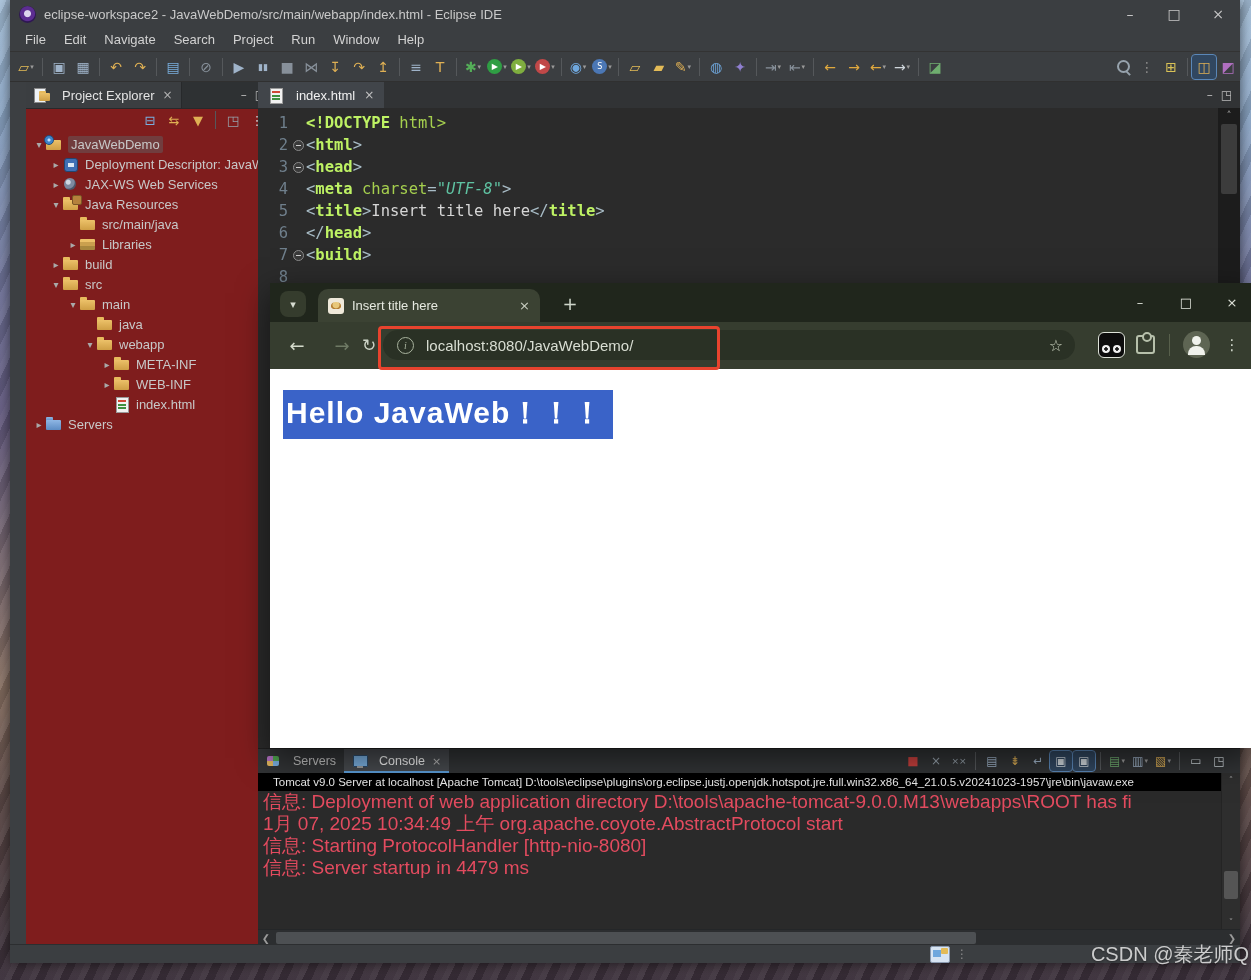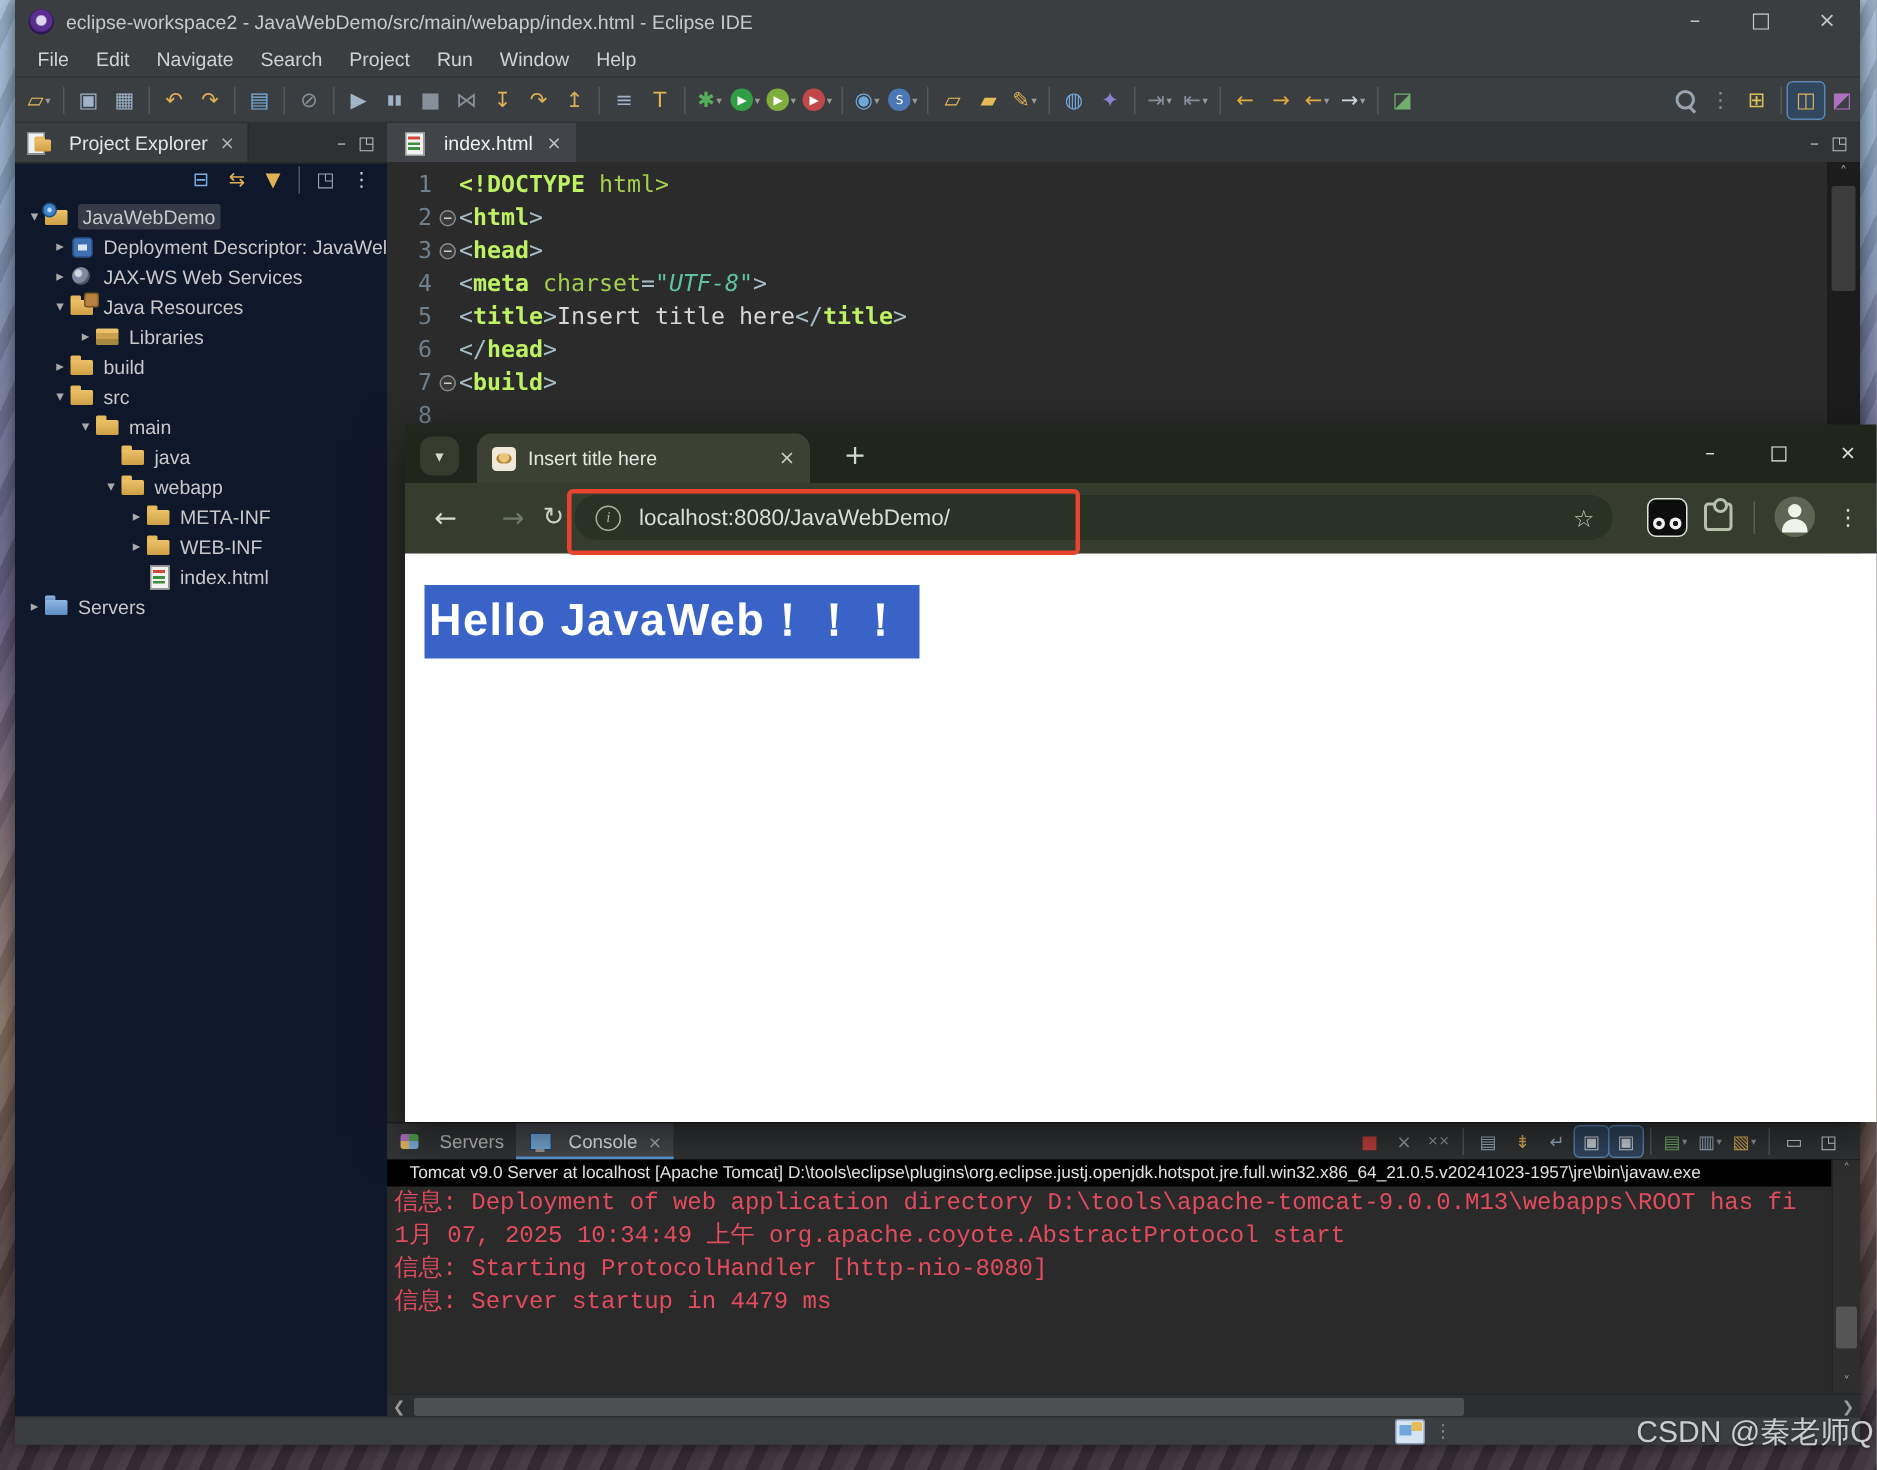--- a/index.html
+++ b/index.html
@@ -31,21 +31,21 @@
   .ticon.act{background:#314760;outline:1px solid #5a87b8;}
   .ticon .circ{width:15px;height:15px;border-radius:50%;display:flex;align-items:center;justify-content:center;
     font-size:8px;}
   .ticon .dd{font-size:7px;color:#9a9a9a;margin-left:1px;}
   .tsep{width:1px;height:18px;background:#55585b;margin:0 4px;flex:none;}
   .tspacer{flex:1}
   .mag{width:9px;height:9px;border:2px solid #97a3ad;border-radius:50%;position:relative;display:inline-block;}
   .mag::after{content:"";position:absolute;width:2px;height:6px;background:#97a3ad;left:8px;top:8px;transform:rotate(-45deg);}
 
   
-  .explorer{position:absolute;left:0;top:82px;width:248px;bottom:18px;background:#0f172a;border-right:5px solid #a16207;}
+  .explorer{position:absolute;left:16px;top:82px;width:248px;bottom:18px;background:#7f1d1d;border-right:5px solid #a16207;}
   .vtabrow{position:absolute;left:0;top:0;width:100%;height:26px;background:#2e3133;border-bottom:1px solid #27292b;display:flex;align-items:center;}
   .vtab{display:flex;align-items:center;height:26px;padding:0 8px;background:#3b3e41;color:#e3e3e3;font-size:13px;gap:6px;border-right:1px solid #27292b;}
   .vtab .x{color:#b3b3b3;font-size:12px;margin-left:2px;}
   .minmax{margin-left:auto;display:flex;gap:8px;padding-right:8px;color:#b9b9b9;font-size:12px;}
   .vtoolbar{position:absolute;left:0;top:26px;width:100%;height:24px;display:flex;align-items:center;justify-content:flex-end;padding-right:6px;box-sizing:border-box;gap:2px;}
   .vtoolbar .ticon{width:22px;height:22px;font-size:13px;}
   .tree{position:absolute;left:0;top:52px;width:100%;bottom:16px;overflow:hidden;}
   .trow{display:flex;align-items:center;height:20px;color:#c8c8c8;font-size:13px;white-space:nowrap;}
   .trow .arrow{width:14px;text-align:center;font-size:10px;color:#a9a9a9;flex:none;}
   .trow.sel .lbl{background:rgba(98,102,105,.45);padding:1px 3px;border-radius:2px;}
@@ -108,21 +108,21 @@
   .ctabrow{position:absolute;left:0;top:0;width:100%;height:24px;background:#313335;display:flex;align-items:center;border-bottom:1px solid #27292b;}
   .ctab{display:flex;align-items:center;height:24px;padding:0 8px;color:#c0c0c0;font-size:12.5px;gap:5px;}
   .ctab.active{background:#46494d;color:#f0f0f0;box-shadow:inset 0 -2px 0 #5a9bd5;}
   .ctab .x{font-size:11px;color:#b5b5b5;margin-left:2px;}
   .ctools{margin-left:auto;display:flex;align-items:center;padding-right:10px;gap:1px;}
   .ctools .ticon{width:22px;height:20px;font-size:12px;}
   .ctools .ticon.act{background:#314760;outline:1px solid #5a87b8;}
   .cheader{position:absolute;left:0;top:24px;width:100%;height:18px;background:#000;color:#e9e9e9;
     font-size:11.5px;line-height:18px;padding-left:15px;box-sizing:border-box;white-space:nowrap;overflow:hidden;}
   .clog{position:absolute;left:0;top:42px;right:18px;bottom:17px;overflow:hidden;
-    font-family:Liberation Mono, monospace;font-size:16px;color:#e34b5f;}
+    font-family:Liberation Sans, sans-serif;font-size:19px;color:#e34b5f;}
   .cline{height:22px;line-height:22px;white-space:nowrap;padding-left:5px;}
   .cvscroll{position:absolute;right:0;top:24px;width:18px;bottom:17px;background:#2e2e2e;border-left:1px solid #242424;}
   .cvscroll .sarr{position:absolute;left:0;width:100%;text-align:center;color:#9a9a9a;font-size:9px;}
   .cvthumb{position:absolute;left:2px;width:14px;background:#555;border-radius:2px;}
 
   
   .statusbar{position:absolute;left:0;bottom:0;width:100%;height:18px;background:#3b3e41;border-top:1px solid #2c2e30;}
   .sicon{position:absolute;left:920px;top:1px;width:18px;height:15px;background:#d7e4f2;border:1px solid #8a9ab0;border-radius:2px;}
   .sicon::before{content:"";position:absolute;left:2px;top:3px;width:8px;height:7px;background:#6fa7dd;}
   .sicon::after{content:"";position:absolute;right:1px;top:1px;width:7px;height:6px;background:#e3bb57;border-radius:1px;}
@@ -405,20 +405,29 @@
         <div class="trow" style="padding-left: 23px;">
           <span class="arrow g">▾</span>
           <span class="tico t-resources">
             <span class="fold-tab"></span>
             <span class="fold-base"></span>
             <span class="ov"></span>
           </span>
           <span class="lbl">Java Resources</span>
         </div>
         <div class="trow" style="padding-left: 40px;">
+          <span class="arrow g"></span>
+          <span class="tico t-package">
+            <span class="fold-tab"></span>
+            <span class="fold-base"></span>
+            <span class="ov"></span>
+          </span>
+          <span class="lbl">src/main/java</span>
+        </div>
+        <div class="trow" style="padding-left: 40px;">
           <span class="arrow g">▸</span>
           <span class="tico t-libraries">
             <span class="db"></span>
           </span>
           <span class="lbl">Libraries</span>
         </div>
         <div class="trow" style="padding-left: 23px;">
           <span class="arrow g">▸</span>
           <span class="tico t-folder">
             <span class="fold-tab"></span>

